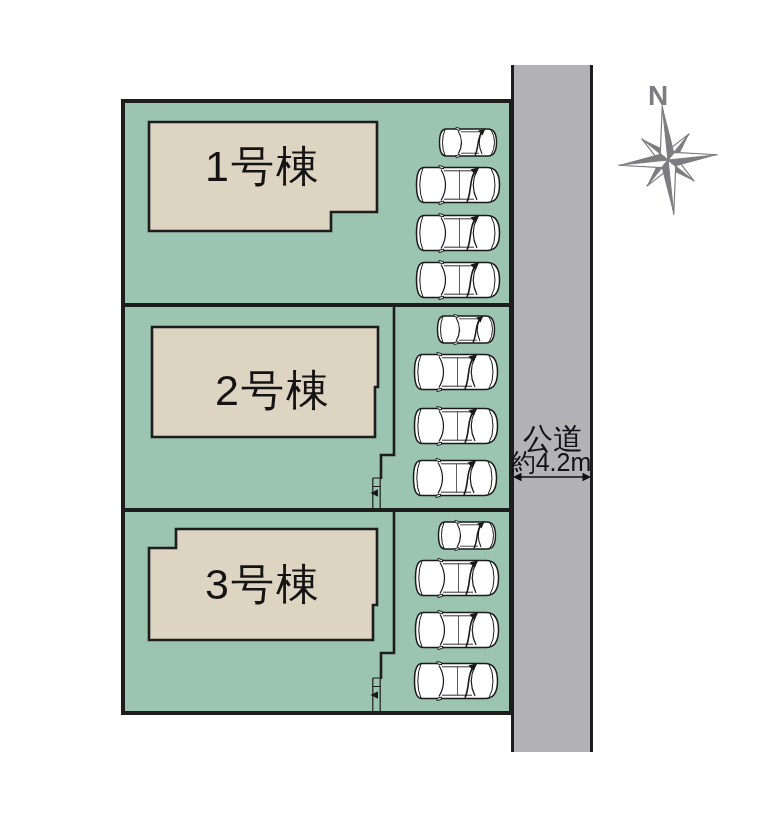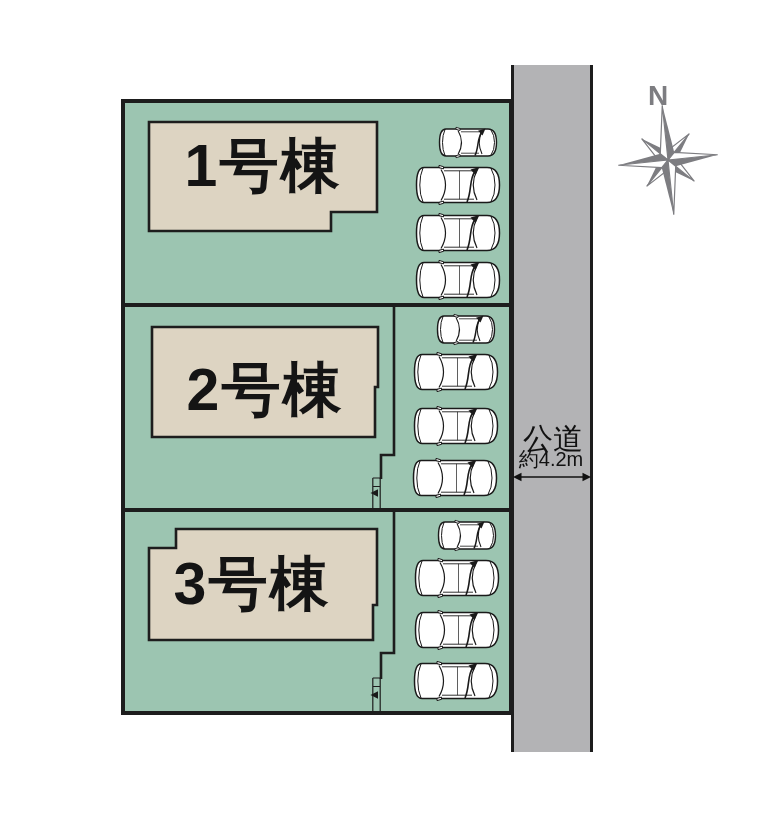--- a/index.html
+++ b/index.html
@@ -20,27 +20,27 @@
   .iline{fill:none;stroke:var(--outline-black);stroke-width:2.6;}
   .thin{fill:none;stroke:var(--outline-black);stroke-width:1.2;}
   .road-fill{fill:var(--road-gray);}
   .road-edge{stroke:var(--outline-black);stroke-width:3;fill:none;}
   .dim-arrow{stroke:#111;stroke-width:1.5;fill:none;}
   .dim-head{fill:#111;}
   .c-dark{fill:var(--compass-gray);}
   .c-light{fill:#fff;stroke:var(--compass-gray);stroke-width:1.2;stroke-linejoin:miter;}
   .bldg-label{
     position:absolute;display:flex;align-items:center;justify-content:center;
-    font-size:59px;font-weight:700;color:#141414;letter-spacing:2px;white-space:nowrap;
+    font-size:43px;font-weight:400;color:#141414;letter-spacing:2px;white-space:nowrap;
   }
   .road-label{
     position:absolute;transform:translateX(-50%);font-weight:500;color:#111;white-space:nowrap;
   }
   .road-label.l1{font-size:30px;}
-  .road-label.l2{font-size:20px;}
+  .road-label.l2{font-size:25px;}
   .north-label{
     position:absolute;transform:translate(-50%,-50%);
     font-size:28px;font-weight:700;color:var(--compass-gray);
   }
 </style>
 </head>
 <body>
 
 <div class="canvas">
 
@@ -125,20 +125,20 @@
       <polygon class="c-dark" points="50,0 7,7 0,0"></polygon>
       <polygon class="c-light" points="50,0 7,-7 0,0"></polygon>
       <polygon class="c-dark" points="0,55 -7,7 0,0"></polygon>
       <polygon class="c-light" points="0,55 7,7 0,0"></polygon>
       <polygon class="c-dark" points="-50,0 -7,-7 0,0"></polygon>
       <polygon class="c-light" points="-50,0 -7,7 0,0"></polygon>
     </g>
   </svg>
 
   <div class="bldg-label" style="left:149px;top:122px;width:228px;height:90px;">1号棟</div>
-  <div class="bldg-label" style="left:152px;top:327px;width:226px;height:128px;">2号棟</div>
-  <div class="bldg-label" style="left:138px;top:529px;width:228px;height:111px;">3号棟</div>
+  <div class="bldg-label" style="left:160px;top:327px;width:226px;height:128px;">2号棟</div>
+  <div class="bldg-label" style="left:149px;top:529px;width:228px;height:111px;">3号棟</div>
 
   <div class="road-label l1" style="left:553px;top:419px;">公道</div>
   <div class="road-label l2" style="left:551px;top:446px;">約4.2m</div>
 
   <div class="north-label" style="left:658px;top:96px;">N</div>
 </div>
 
 </body></html>

